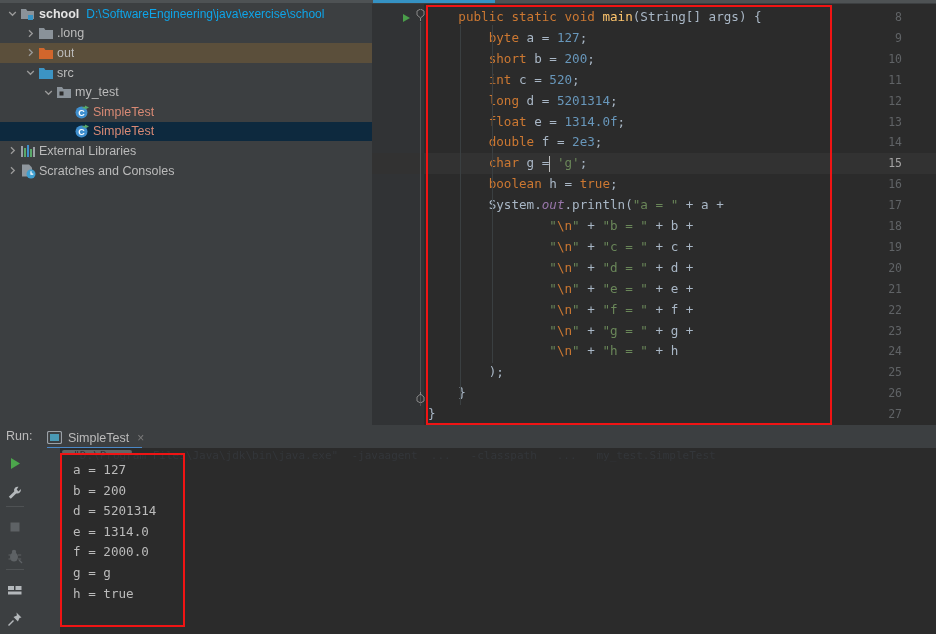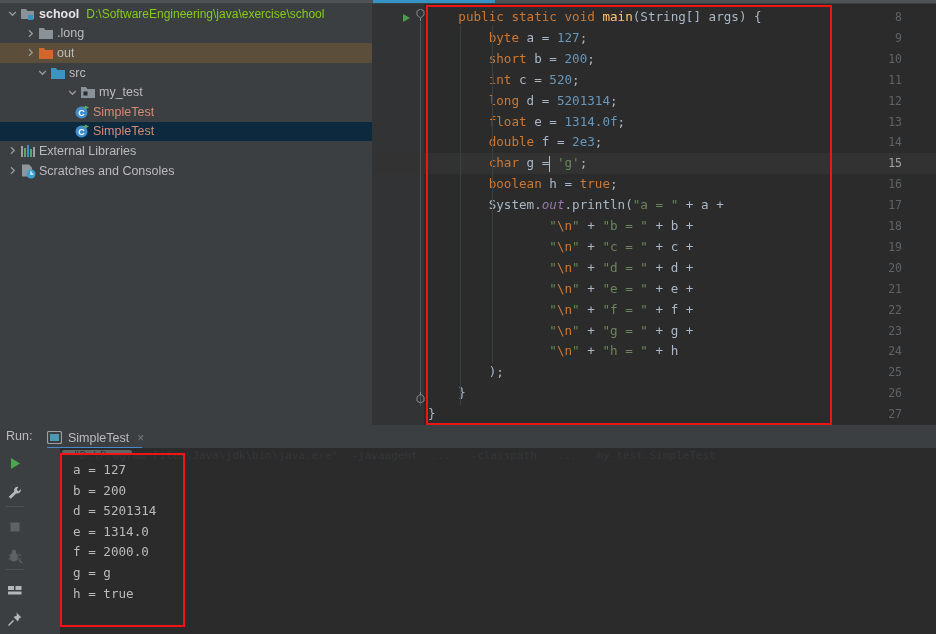--- a/index.html
+++ b/index.html
@@ -30,21 +30,21 @@
   .tree-row.sel-out{background:#5b4f3b;}
   .tree-row.sel-active{background:#0d293e;}
   .arrow{
     width:13px;min-width:13px;display:inline-flex;align-items:center;justify-content:center;
     color:#9a9a9a;font-size:9px;line-height:1;
   }
   .arrow.none{color:transparent;}
   .ic{width:17px;min-width:17px;height:16px;display:inline-flex;align-items:center;justify-content:center;margin-right:3px;}
   .lbl{overflow:hidden;text-overflow:ellipsis;}
   .lbl.bold{font-weight:bold;color:#e5e5e5;}
-  .path{color:#84cc16;margin-left:7px;font-size:12px;}
+  .path{color:#0ea5e9;margin-left:7px;font-size:12px;}
   .lbl-cls{color:#d98a75;}
 
   
   .editor{
     position:absolute;left:372px;top:4px;width:564px;height:421px;
     background:#2b2b2b;
   }
   .gutter{
     position:absolute;left:0;top:0;width:52px;height:421px;
     background:#313335;
@@ -164,34 +164,34 @@
             <path d="M3 1.2 L6.3 4.5 L3 7.8" stroke="#9a9a9a" stroke-width="1.3" fill="none"></path>
           </svg>
         </span>
         <span class="ic">
           <svg width="16" height="16" viewBox="0 0 16 16">
             <path d="M1 3h5l1.4 2H15v9H1z" fill="#d2662c"></path>
           </svg>
         </span>
         <span class="lbl">out</span>
       </div>
-      <div class="tree-row" style="padding-left: 36px;">
+      <div class="tree-row" style="padding-left: 24px;">
         <span class="arrow">
           <svg width="9" height="9" viewBox="0 0 9 9">
             <path d="M1.2 3 L4.5 6.3 L7.8 3" stroke="#9a9a9a" stroke-width="1.3" fill="none"></path>
           </svg>
         </span>
         <span class="ic">
           <svg width="16" height="16" viewBox="0 0 16 16">
             <path d="M1 3h5l1.4 2H15v9H1z" fill="#3c94c4"></path>
           </svg>
         </span>
         <span class="lbl">src</span>
       </div>
-      <div class="tree-row" style="padding-left: 66px;">
+      <div class="tree-row" style="padding-left: 42px;">
         <span class="arrow">
           <svg width="9" height="9" viewBox="0 0 9 9">
             <path d="M1.2 3 L4.5 6.3 L7.8 3" stroke="#9a9a9a" stroke-width="1.3" fill="none"></path>
           </svg>
         </span>
         <span class="ic">
           <svg width="16" height="16" viewBox="0 0 16 16">
             <path d="M1 3h5l1.4 2H15v9H1z" fill="#8a9299"></path>
             <rect x="3.5" y="7.5" width="4" height="4" fill="#2b2b2b"></rect>
           </svg>

